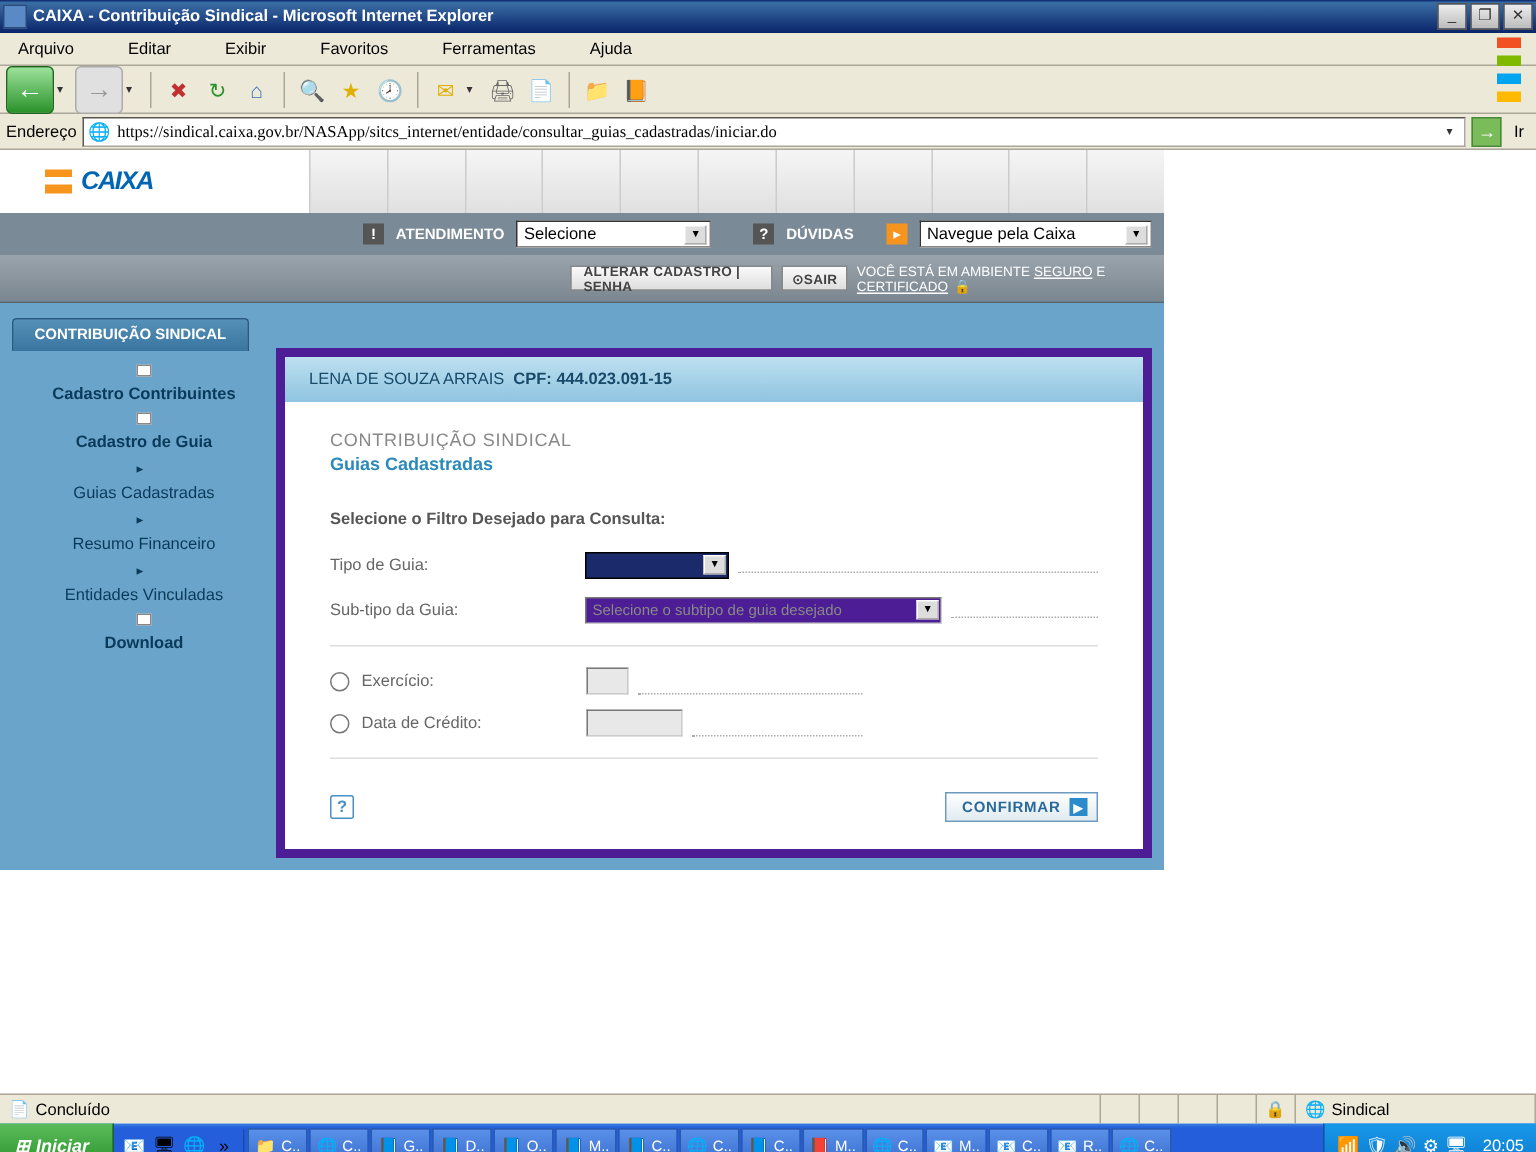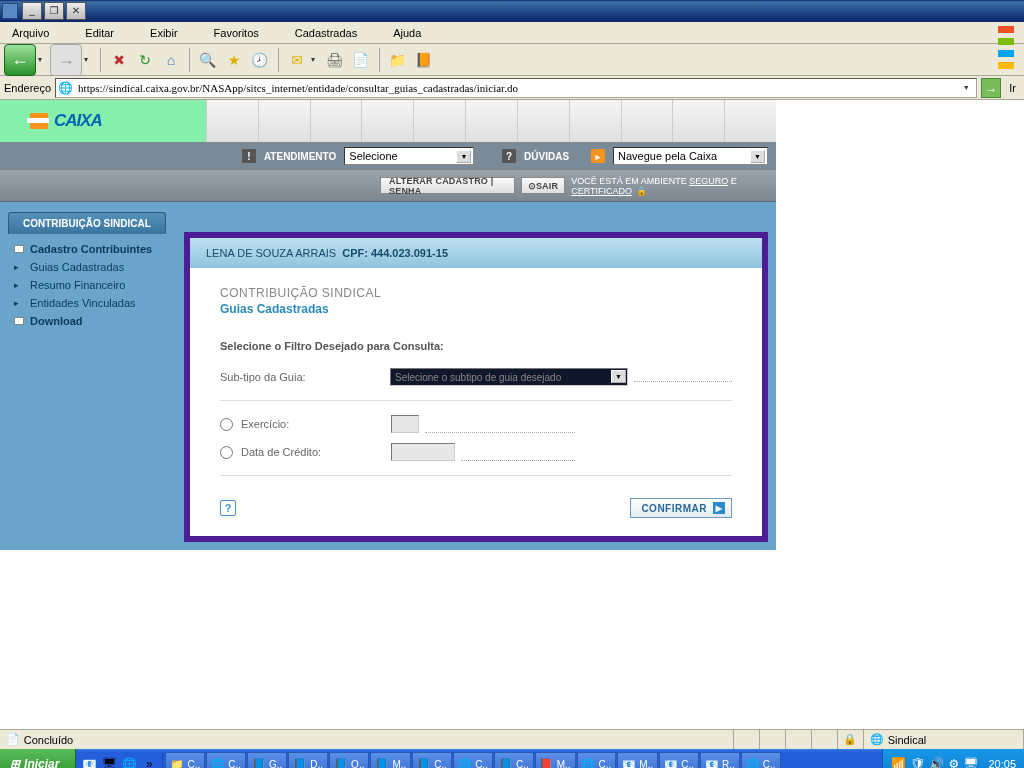--- a/index.html
+++ b/index.html
@@ -33,21 +33,21 @@
 .addrbar .addrbox { flex: 1; height: 20px; background: white; border: 1px inset #aca899; display: flex; align-items: center; padding: 0 2px; }
 .addrbar .addrbox .pgico { width: 16px; height: 16px; margin-right: 4px; display: flex; align-items: center; justify-content: center; font-size: 12px; }
 .addrbar input { flex: 1; border: none; outline: none; font-size: 11px; font-family: Tahoma; }
 .addrbar .go-btn { width: 20px; height: 20px; background: #7abc5a; border: 1px solid #4a8a3a; color: white; cursor: pointer; display: flex; align-items: center; justify-content: center; font-size: 12px; }
 .addrbar .go-lbl { padding: 0 4px; }
 
 
 .content { height: 629px; overflow: auto; background: white; }
 .app { width: 776px; background: #6aa4ca; }
 
-.app-header { height: 42px; background: #86efac; display: flex; align-items: center; }
+.app-header { height: 42px; background: #ffffff; display: flex; align-items: center; }
 .app-logo { width: 206px; height: 42px; display: flex; align-items: center; padding-left: 30px; }
 .logo-text { font-weight: bold; font-size: 17px; font-style: italic; color: #0066b3; letter-spacing: -1px; }
 .logo-bar { width: 18px; height: 16px; background: #f7941e; margin-right: 6px; position: relative; }
 .logo-bar::after { content: ""; position: absolute; top: 5px; left: -3px; width: 22px; height: 5px; background: white; }
 .app-tabs { flex: 1; height: 42px; display: flex; background: #e8e8e8; }
 .app-tab { flex: 1; border-left: 1px solid #ccc; background: linear-gradient(to bottom, #f5f5f5, #e0e0e0); }
 
 .app-navbar { height: 28px; background: #7a8a96; display: flex; align-items: center; padding: 0 8px; gap: 8px; }
 .nav-marker { width: 14px; height: 14px; background: #555; color: white; font-size: 10px; display: flex; align-items: center; justify-content: center; font-weight: bold; }
 .nav-label { color: white; font-size: 10px; font-weight: bold; }
@@ -62,39 +62,39 @@
 .app-btn-sair { padding: 0 6px; }
 .secure-text { font-size: 9px; color: #fff; }
 .secure-text a { color: #fff; text-decoration: underline; }
 .lock-ico { color: #f0c040; margin-left: 4px; }
 
 .page-tab-area { height: 30px; position: relative; }
 .page-tab { position: absolute; left: 8px; top: 10px; height: 22px; background: linear-gradient(to bottom, #5590b8, #3a75a0); color: white; font-size: 10px; font-weight: bold; padding: 0 14px; display: flex; align-items: center; border-radius: 3px 3px 0 0; border: 1px solid #2a5a80; border-bottom: none; }
 
 .main-row { display: flex; padding: 0 8px 8px 8px; gap: 0; }
 .sidebar { width: 176px; background: #6aa4ca; padding-top: 8px; }
-.side-item { display: flex; align-items: center; gap: 6px; padding: 3px 6px; font-size: 11px; color: #0a3a5a; cursor: pointer; }
+.side-item { display: flex; align-items: center; gap: 6px; padding: 3px 6px; font-size: 11px; color: #0a3a5a; cursor: pointer; flex-direction: column; }
 .side-item.bold { font-weight: bold; }
 .side-ico { width: 10px; height: 8px; background: #fff; border: 1px solid #888; font-size: 7px; }
 .side-arrow { font-size: 9px; color: #0a3a5a; width: 10px; }
 
 .main-panel { flex: 1; background: #fff; border: 6px solid #4c1d95; }
 .panel-header { height: 30px; background: linear-gradient(to bottom, #bde0f0, #8fc4e0); padding: 0 16px; display: flex; align-items: center; font-size: 11px; color: #184a6a; }
 .panel-header .cpf { font-weight: bold; margin-left: 6px; }
 .panel-body { padding: 18px 30px; }
 .pb-title1 { font-size: 12px; color: #888; letter-spacing: 0.5px; margin-bottom: 2px; }
 .pb-title2 { font-size: 12px; color: #2a8aba; font-weight: bold; margin-bottom: 24px; }
 .pb-subhead { font-size: 11px; font-weight: bold; color: #555; margin-bottom: 16px; }
 .form-row { display: flex; align-items: center; margin-bottom: 12px; }
 .form-label { width: 170px; font-size: 11px; color: #666; position: relative; }
 .form-label::after { content: ""; position: absolute; left: 100%; top: 50%; width: 0; }
 .dotted-line { flex: 0 0 auto; border-bottom: 1px dotted #aaa; align-self: flex-end; margin-bottom: 4px; }
 .sel1 { width: 96px; height: 18px; background: #1a2a6a; border: 1px solid #000; position: relative; cursor: pointer; }
 .sel1::after { content: "▼"; position: absolute; right: 1px; top: 1px; font-size: 7px; background: #ddd; padding: 2px 3px; border: 1px outset #fff; color: #000; }
-.sel2 { width: 238px; height: 18px; background: #0f172a; border: 1px inset #ccc; font-size: 10px; color: #888; padding: 0 4px; display: flex; align-items: center; position: relative; cursor: pointer; }
+.sel2 { width: 238px; height: 18px; background: #4c1d95; border: 1px inset #ccc; font-size: 10px; color: #888; padding: 0 4px; display: flex; align-items: center; position: relative; cursor: pointer; }
 .sel2::after { content: "▼"; position: absolute; right: 1px; top: 1px; font-size: 7px; background: #ddd; padding: 2px 3px; border: 1px outset #fff; color: #000; }
 .panel-hr { border: none; border-top: 1px solid #ddd; margin: 14px 0; }
 .radio-row { display: flex; align-items: center; margin-bottom: 10px; }
 .radio-row input[type=radio] { margin-right: 8px; }
 .radio-label { width: 150px; font-size: 11px; color: #666; }
 .small-input { width: 28px; height: 18px; background: #e8e8e8; border: 1px inset #ccc; }
 .med-input { width: 64px; height: 18px; background: #e8e8e8; border: 1px inset #ccc; }
 .panel-footer { display: flex; justify-content: space-between; align-items: center; margin-top: 8px; padding-top: 8px; }
 .help-btn { width: 16px; height: 16px; border: 1px solid #4a90c0; color: #4a90c0; font-weight: bold; font-size: 11px; display: flex; align-items: center; justify-content: center; cursor: pointer; border-radius: 2px; }
 .confirm-btn { height: 20px; background: linear-gradient(to bottom, #fff, #e0eaf0); border: 1px solid #6a9ac0; font-size: 10px; font-weight: bold; color: #2a6a9a; padding: 0 6px 0 10px; display: flex; align-items: center; gap: 6px; cursor: pointer; letter-spacing: 0.5px; }
@@ -117,33 +117,34 @@
 .task .tico { width: 14px; height: 14px; font-size: 11px; display: flex; align-items: center; justify-content: center; flex-shrink: 0; }
 .tray { background: linear-gradient(to bottom, #1898e8, #0d7ad0); height: 30px; display: flex; align-items: center; padding: 0 8px; gap: 4px; font-size: 11px; color: white; border-left: 1px solid #0a5aa0; }
 .tray-ico { font-size: 12px; }
 .clock { margin-left: 6px; }
 </style>
 </head>
 <body>
 
 <div class="titlebar">
   <div class="ico"></div>
+  <div class="title">CAIXA - Contribuição Sindical - Microsoft Internet Explorer</div>
   <div class="win-btns">
     <div class="win-btn">_</div>
     <div class="win-btn">❐</div>
     <div class="win-btn">✕</div>
   </div>
 </div>
 
 <div class="menubar">
   <span>Arquivo</span>
   <span>Editar</span>
   <span>Exibir</span>
   <span>Favoritos</span>
-  <span>Cadastradas</span>
+  <span>Ferramentas</span>
   <span>Ajuda</span>
   <div class="flag">
     <span class="flag-sq" style="background:#f25022"></span><span class="flag-sq" style="background:#7fba00"></span><br>
     <span class="flag-sq" style="background:#00a4ef"></span><span class="flag-sq" style="background:#ffb900"></span>
   </div>
 </div>
 
 <div class="toolbar">
   <div class="tb-big tb-back">←</div>
   <div class="tb-drop">▾</div>
@@ -229,20 +230,24 @@
   <div class="page-tab-area">
     <div class="page-tab">CONTRIBUIÇÃO SINDICAL</div>
   </div>
 
   <div class="main-row">
     <div class="sidebar">
       <div class="side-item bold">
             <span class="side-ico"></span>
             <span>Cadastro Contribuintes</span>
           </div>
+      <div class="side-item bold">
+            <span class="side-ico"></span>
+            <span>Cadastro de Guia</span>
+          </div>
       <div class="side-item">
             <span class="side-arrow">▸</span>
             <span>Guias Cadastradas</span>
           </div>
       <div class="side-item">
             <span class="side-arrow">▸</span>
             <span>Resumo Financeiro</span>
           </div>
       <div class="side-item">
             <span class="side-arrow">▸</span>
@@ -257,20 +262,25 @@
     <div class="main-panel">
       <div class="panel-header">
         <span>LENA DE SOUZA ARRAIS</span>
         <span class="cpf">CPF: 444.023.091-15</span>
       </div>
       <div class="panel-body">
         <div class="pb-title1">CONTRIBUIÇÃO SINDICAL</div>
         <div class="pb-title2">Guias Cadastradas</div>
         <div class="pb-subhead">Selecione o Filtro Desejado para Consulta:</div>
 
+        <div class="form-row">
+          <span class="form-label">Tipo de Guia:</span>
+          <div class="sel1"></div>
+          <div class="dotted-line" style="flex:1;margin-left:6px"></div>
+        </div>
         <div class="form-row">
           <span class="form-label">Sub-tipo da Guia:</span>
           <div class="sel2">
                 <span>Selecione o subtipo de guia desejado</span>
               </div>
           <div class="dotted-line" style="flex:1;margin-left:6px"></div>
         </div>
 
         <hr class="panel-hr">
 

